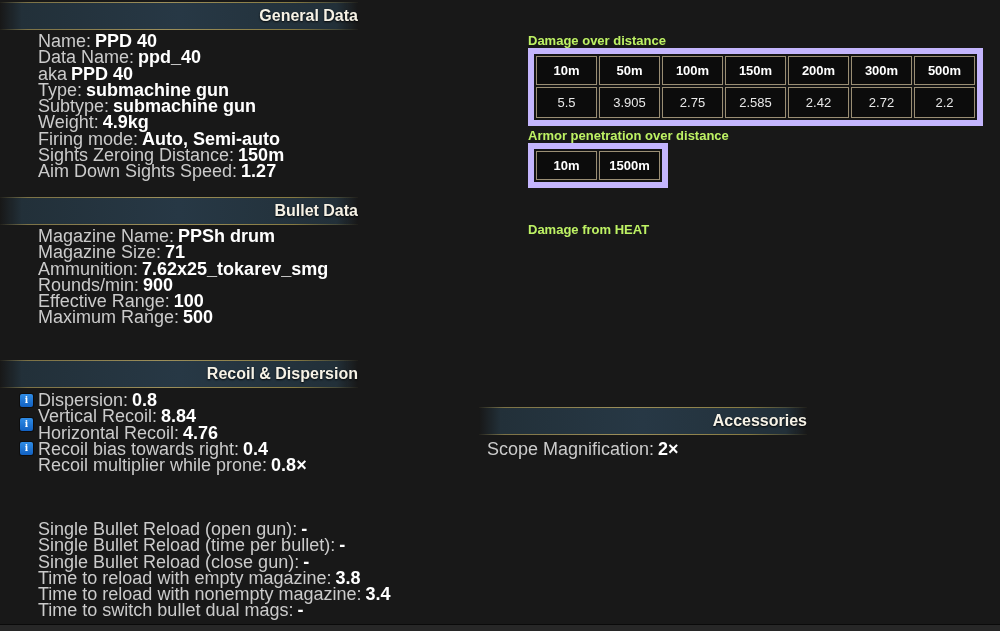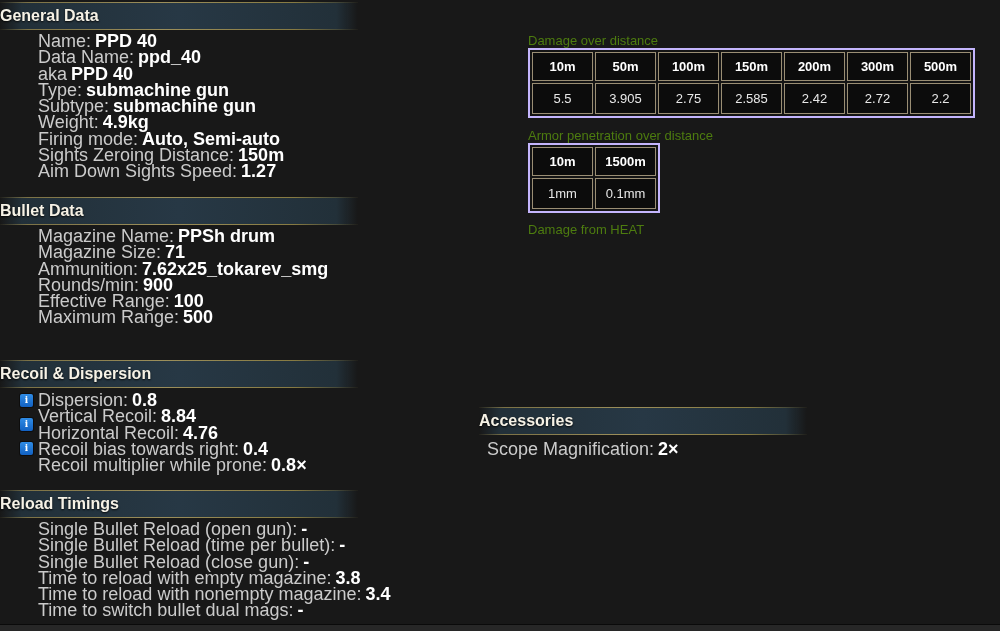--- a/index.html
+++ b/index.html
@@ -5,46 +5,46 @@
   html,body{margin:0;padding:0;}
   body{background:#181818;}
   #page{
     position:relative;width:1000px;height:631px;overflow:hidden;
     background:#181818;
     font-family:"Liberation Sans",sans-serif;
     -webkit-font-smoothing:antialiased;
   }
   
   .bar{
-    position:absolute;height:26px;line-height:26px;text-align:left;
+    position:absolute;height:26px;line-height:26px;text-align:right;
     font-size:16px;font-weight:bold;color:#f6f2e6;
     text-shadow:0 1px 2px rgba(0,0,0,.9);
     background:linear-gradient(90deg, rgba(36,50,60,0) 0, #223039 22px, #273845 50%, #223039 calc(100% - 22px), rgba(36,50,60,0) 100%);
     border-style:solid;border-width:1px 0;border-color:#8f8351;
     border-image:linear-gradient(90deg, rgba(60,55,32,.15), #7c7246 8%, #9c8f5b 45%, #867a42 82%, rgba(60,55,32,.15)) 1;
   }
   .bar.left{left:0;width:358px;}
   
   .rows{position:absolute;left:38px;font-size:18px;line-height:16.3px;color:#cbcbcb;white-space:nowrap;}
   .rows .lbl{margin-right:4px;}
   .rows .val{font-weight:bold;color:#ffffff;}
   
   .info{
     position:absolute;left:20px;width:13px;height:13px;border-radius:2px;
     background:linear-gradient(180deg,#2f8ce6,#1261c2);
     box-shadow:0 0 0 1px rgba(0,0,0,.45);
     color:#ffffff;font:bold 9px/13px "DejaVu Serif",serif;text-align:center;
     cursor:pointer;
   }
   
-  .tbl-label{position:absolute;font-size:13px;font-weight:normal;color:#4d7c0f;white-space:nowrap;}
+  .tbl-label{position:absolute;font-size:13px;font-weight:bold;color:#bef264;white-space:nowrap;}
   
   table.data{
     position:absolute;border-collapse:separate;border-spacing:2px;
-    border:2px solid #c4b5fd;background:#141414;
+    border:6px solid #c4b5fd;background:#141414;
   }
   table.data th,table.data td{
     border:1px solid #9a8e74;background:#0c0c0c;
     width:55px;text-align:center;vertical-align:middle;
     font-size:13px;padding:0 2px;
   }
   table.data th{height:27px;color:#ffffff;font-weight:bold;}
   table.data td{height:29px;color:#e8e8e8;font-weight:normal;}
   
   .bottom-strip{position:absolute;left:0;bottom:0;width:100%;height:6px;background:#272727;border-top:1px solid #0a0a0a;}
@@ -82,21 +82,20 @@
   <div class="info" style="top:418px">i</div>
   <div class="info" style="top:442px">i</div>
   <div class="rows" style="top:392px">
     <div class="line"><span class="lbl">Dispersion:</span><span class="val">0.8</span></div>
     <div class="line"><span class="lbl">Vertical Recoil:</span><span class="val">8.84</span></div>
     <div class="line"><span class="lbl">Horizontal Recoil:</span><span class="val">4.76</span></div>
     <div class="line"><span class="lbl">Recoil bias towards right:</span><span class="val">0.4</span></div>
     <div class="line"><span class="lbl">Recoil multiplier while prone:</span><span class="val">0.8×</span></div>
   </div>
 
-  <div class="bar left" style="top:490px">Reload Timings</div>
   <div class="rows" style="top:521px">
     <div class="line"><span class="lbl">Single Bullet Reload (open gun):</span><span class="val">-</span></div>
     <div class="line"><span class="lbl">Single Bullet Reload (time per bullet):</span><span class="val">-</span></div>
     <div class="line"><span class="lbl">Single Bullet Reload (close gun):</span><span class="val">-</span></div>
     <div class="line"><span class="lbl">Time to reload with empty magazine:</span><span class="val">3.8</span></div>
     <div class="line"><span class="lbl">Time to reload with nonempty magazine:</span><span class="val">3.4</span></div>
     <div class="line"><span class="lbl">Time to switch bullet dual mags:</span><span class="val">-</span></div>
   </div>
 
   <div class="tbl-label" style="left:528px;top:33px">Damage over distance</div>
@@ -123,24 +122,20 @@
   </tbody>
     </table>
 
   <div class="tbl-label" style="left:528px;top:128px">Armor penetration over distance</div>
   <table class="data" style="left:528px;top:143px">
     <tbody>
         <tr>
       <th>10m</th>
       <th>1500m</th>
     </tr>
-    <tr>
-      <td>1mm</td>
-      <td>0.1mm</td>
-    </tr>
   </tbody>
     </table>
 
   <div class="tbl-label" style="left:528px;top:222px">Damage from HEAT</div>
 
   <div class="bar" style="left:479px;top:407px;width:328px">Accessories</div>
   <div class="rows" style="left:487px;top:441px">
     <div class="line"><span class="lbl">Scope Magnification:</span><span class="val">2×</span></div>
   </div>
 

